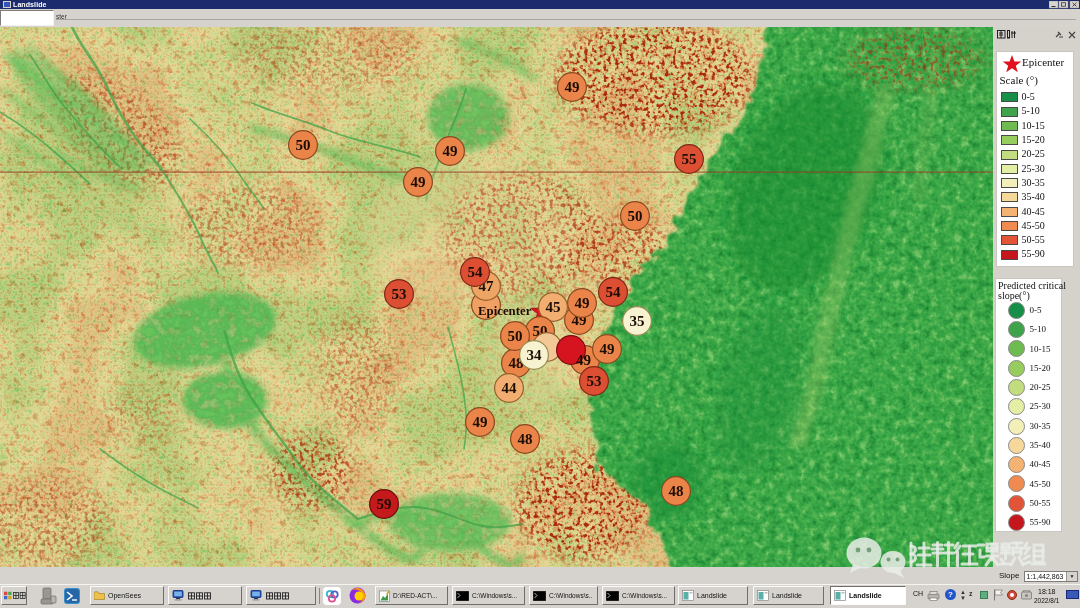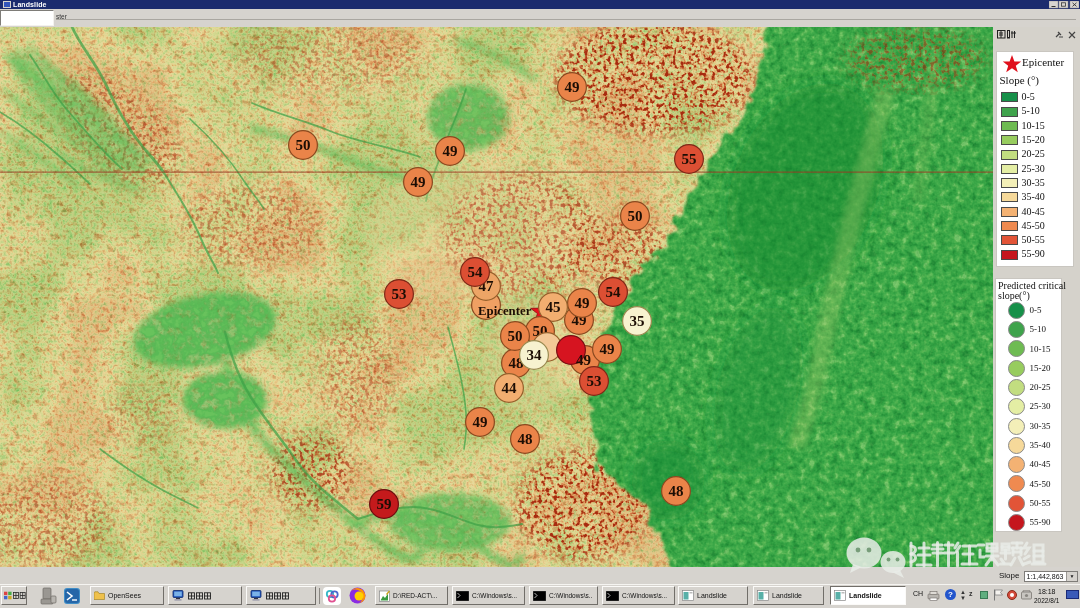--- a/index.html
+++ b/index.html
@@ -302,21 +302,21 @@
       <g stroke="#444" stroke-width="1.2" fill="none">
 <path d="M1,6 L5,2 M3,1 L6,4 M4,6 H8"></path> 
         <path d="M14,1 L20,7 M20,1 L14,7"></path>
       </g>
     </svg>
 <div class="abs" id="lgbox1">
       <svg class="abs" style="left:5px;top:3px" width="20" height="18" viewBox="0 0 20 18">
         <polygon points="10,0 12.4,6.4 19.2,6.6 13.8,10.7 15.8,17.2 10,13.3 4.2,17.2 6.2,10.7 0.8,6.6 7.6,6.4" fill="#e0101c"></polygon>
       </svg>
       <div class="abs serif" style="left:25px;top:4px;font-size:11px;color:#111;">Epicenter</div>
-      <div class="abs serif" style="left:2.5px;top:22px;font-size:11px;color:#111;">Slope (°)</div>
+      <div class="abs serif" style="left:2.5px;top:22px;font-size:11px;color:#111;">Scale (°)</div>
       <div class="sw" style="top:40.2px;background:#169049;left:3.5px;"></div>
       <div class="swt" style="top:39.0px;left:24.5px;">0-5</div>
       <div class="sw" style="top:54.5px;background:#3fa34c;left:3.5px;"></div>
       <div class="swt" style="top:53.3px;left:24.5px;">5-10</div>
       <div class="sw" style="top:68.8px;background:#6ebb52;left:3.5px;"></div>
       <div class="swt" style="top:67.6px;left:24.5px;">10-15</div>
       <div class="sw" style="top:83.2px;background:#97cc5e;left:3.5px;"></div>
       <div class="swt" style="top:82.0px;left:24.5px;">15-20</div>
       <div class="sw" style="top:97.5px;background:#c2dd80;left:3.5px;"></div>
       <div class="swt" style="top:96.2px;left:24.5px;">20-25</div>

